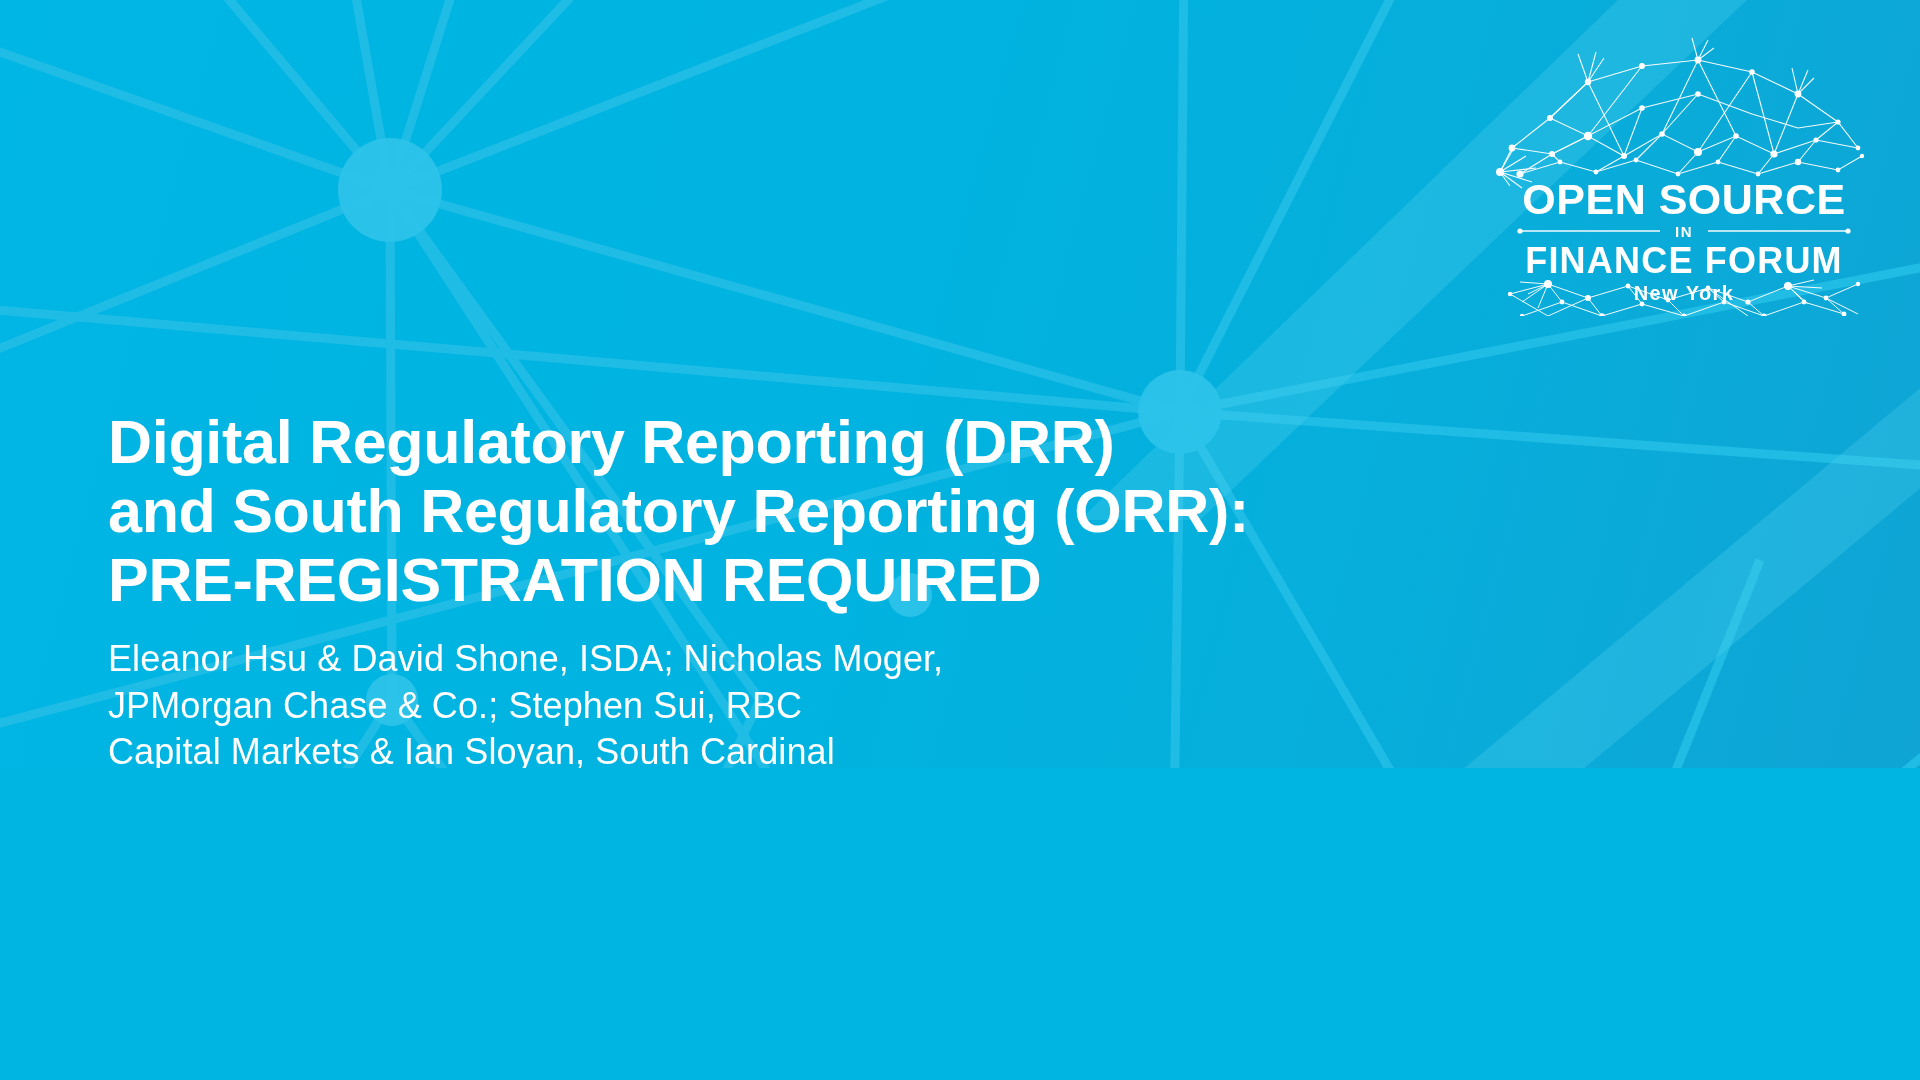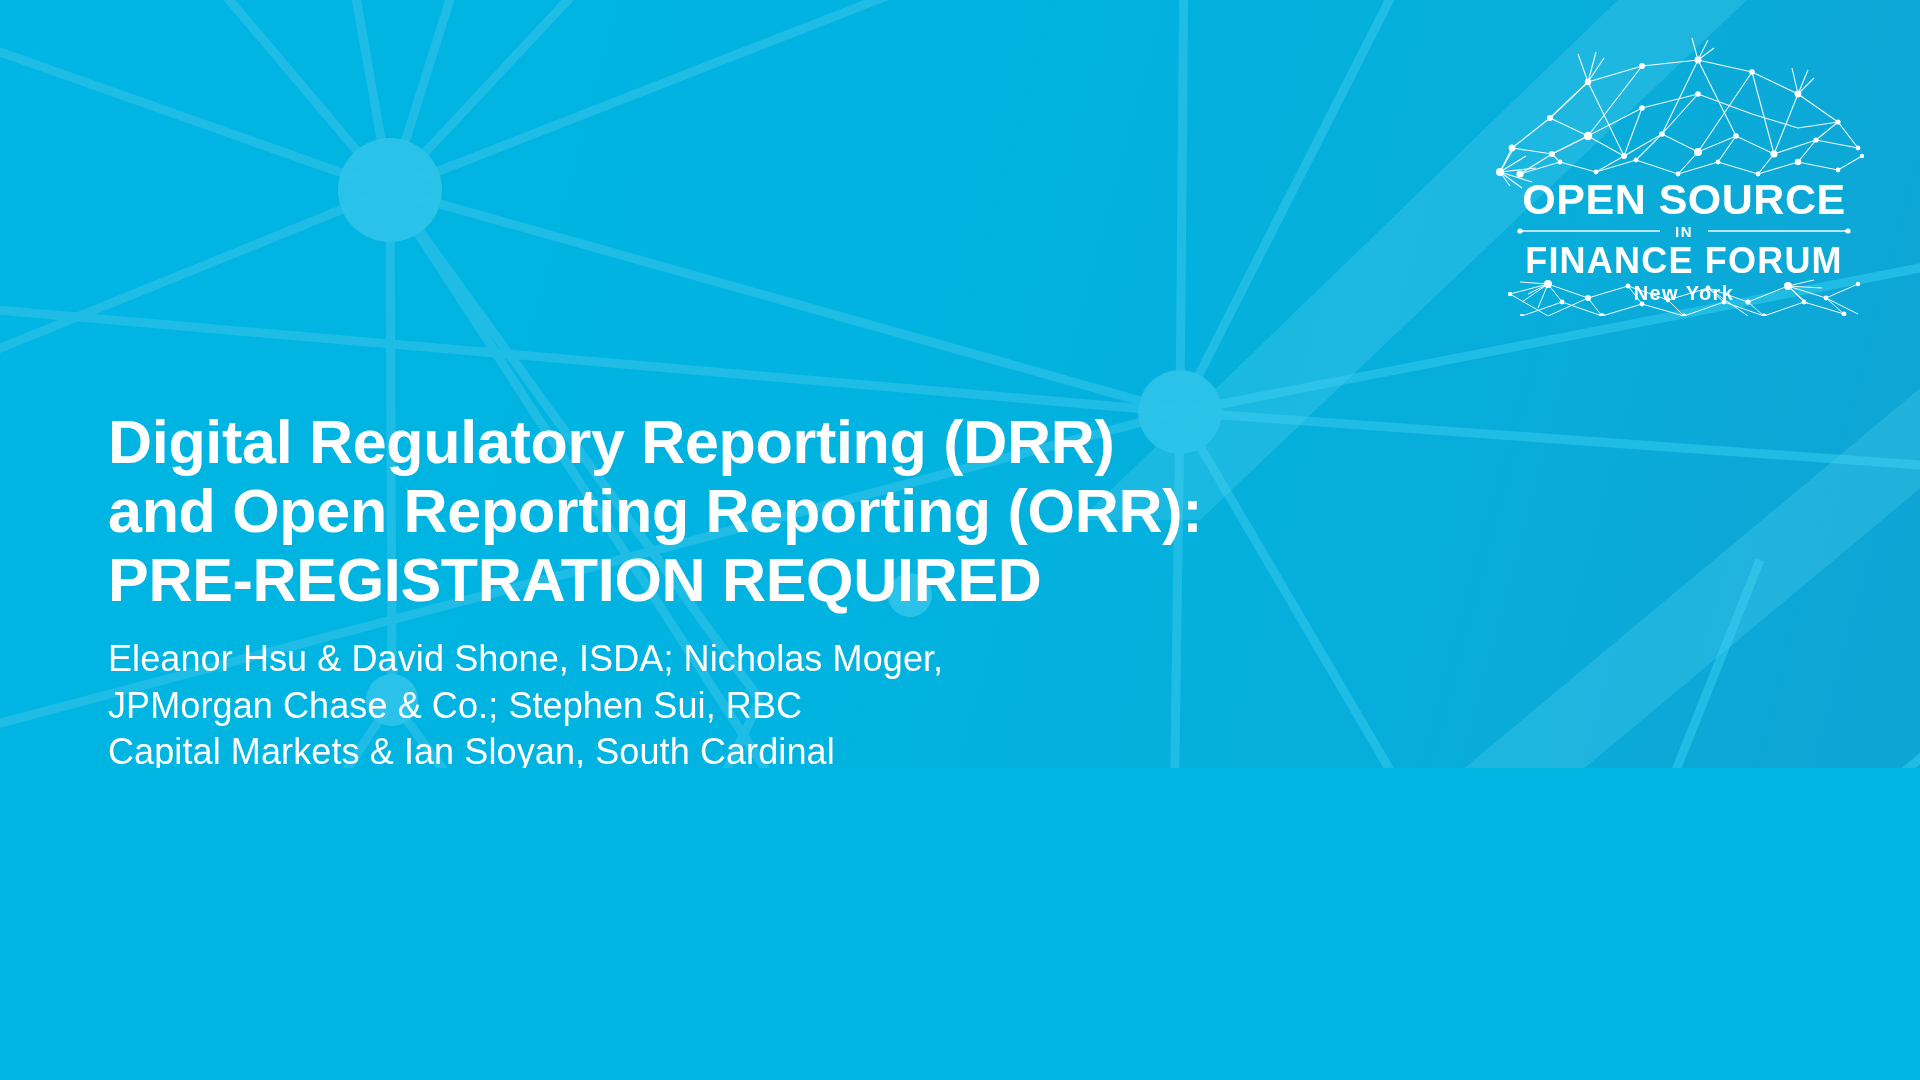--- a/index.html
+++ b/index.html
@@ -209,20 +209,20 @@
           <circle cx="272" cy="280" r="2.6"></circle>
         <circle cx="312" cy="266" r="2.4"></circle>
           <circle cx="352" cy="278" r="2.4"></circle>
         <circle cx="30" cy="280" r="2.2"></circle>
       </g>
     </svg>
   </div>
 
   <div id="text-block">
     <div id="title">Digital Regulatory Reporting (DRR)
-and Open Reporting Reporting (ORR):
+and South Regulatory Reporting (ORR):
 PRE-REGISTRATION REQUIRED</div>
     <div id="subtitle">Eleanor Hsu &amp; David Shone, ISDA; Nicholas Moger,
 JPMorgan Chase &amp; Co.; Stephen Sui, RBC
 Capital Markets &amp; Ian Sloyan, South Cardinal</div>
   </div>
 
 </div>
 
 </body></html>

